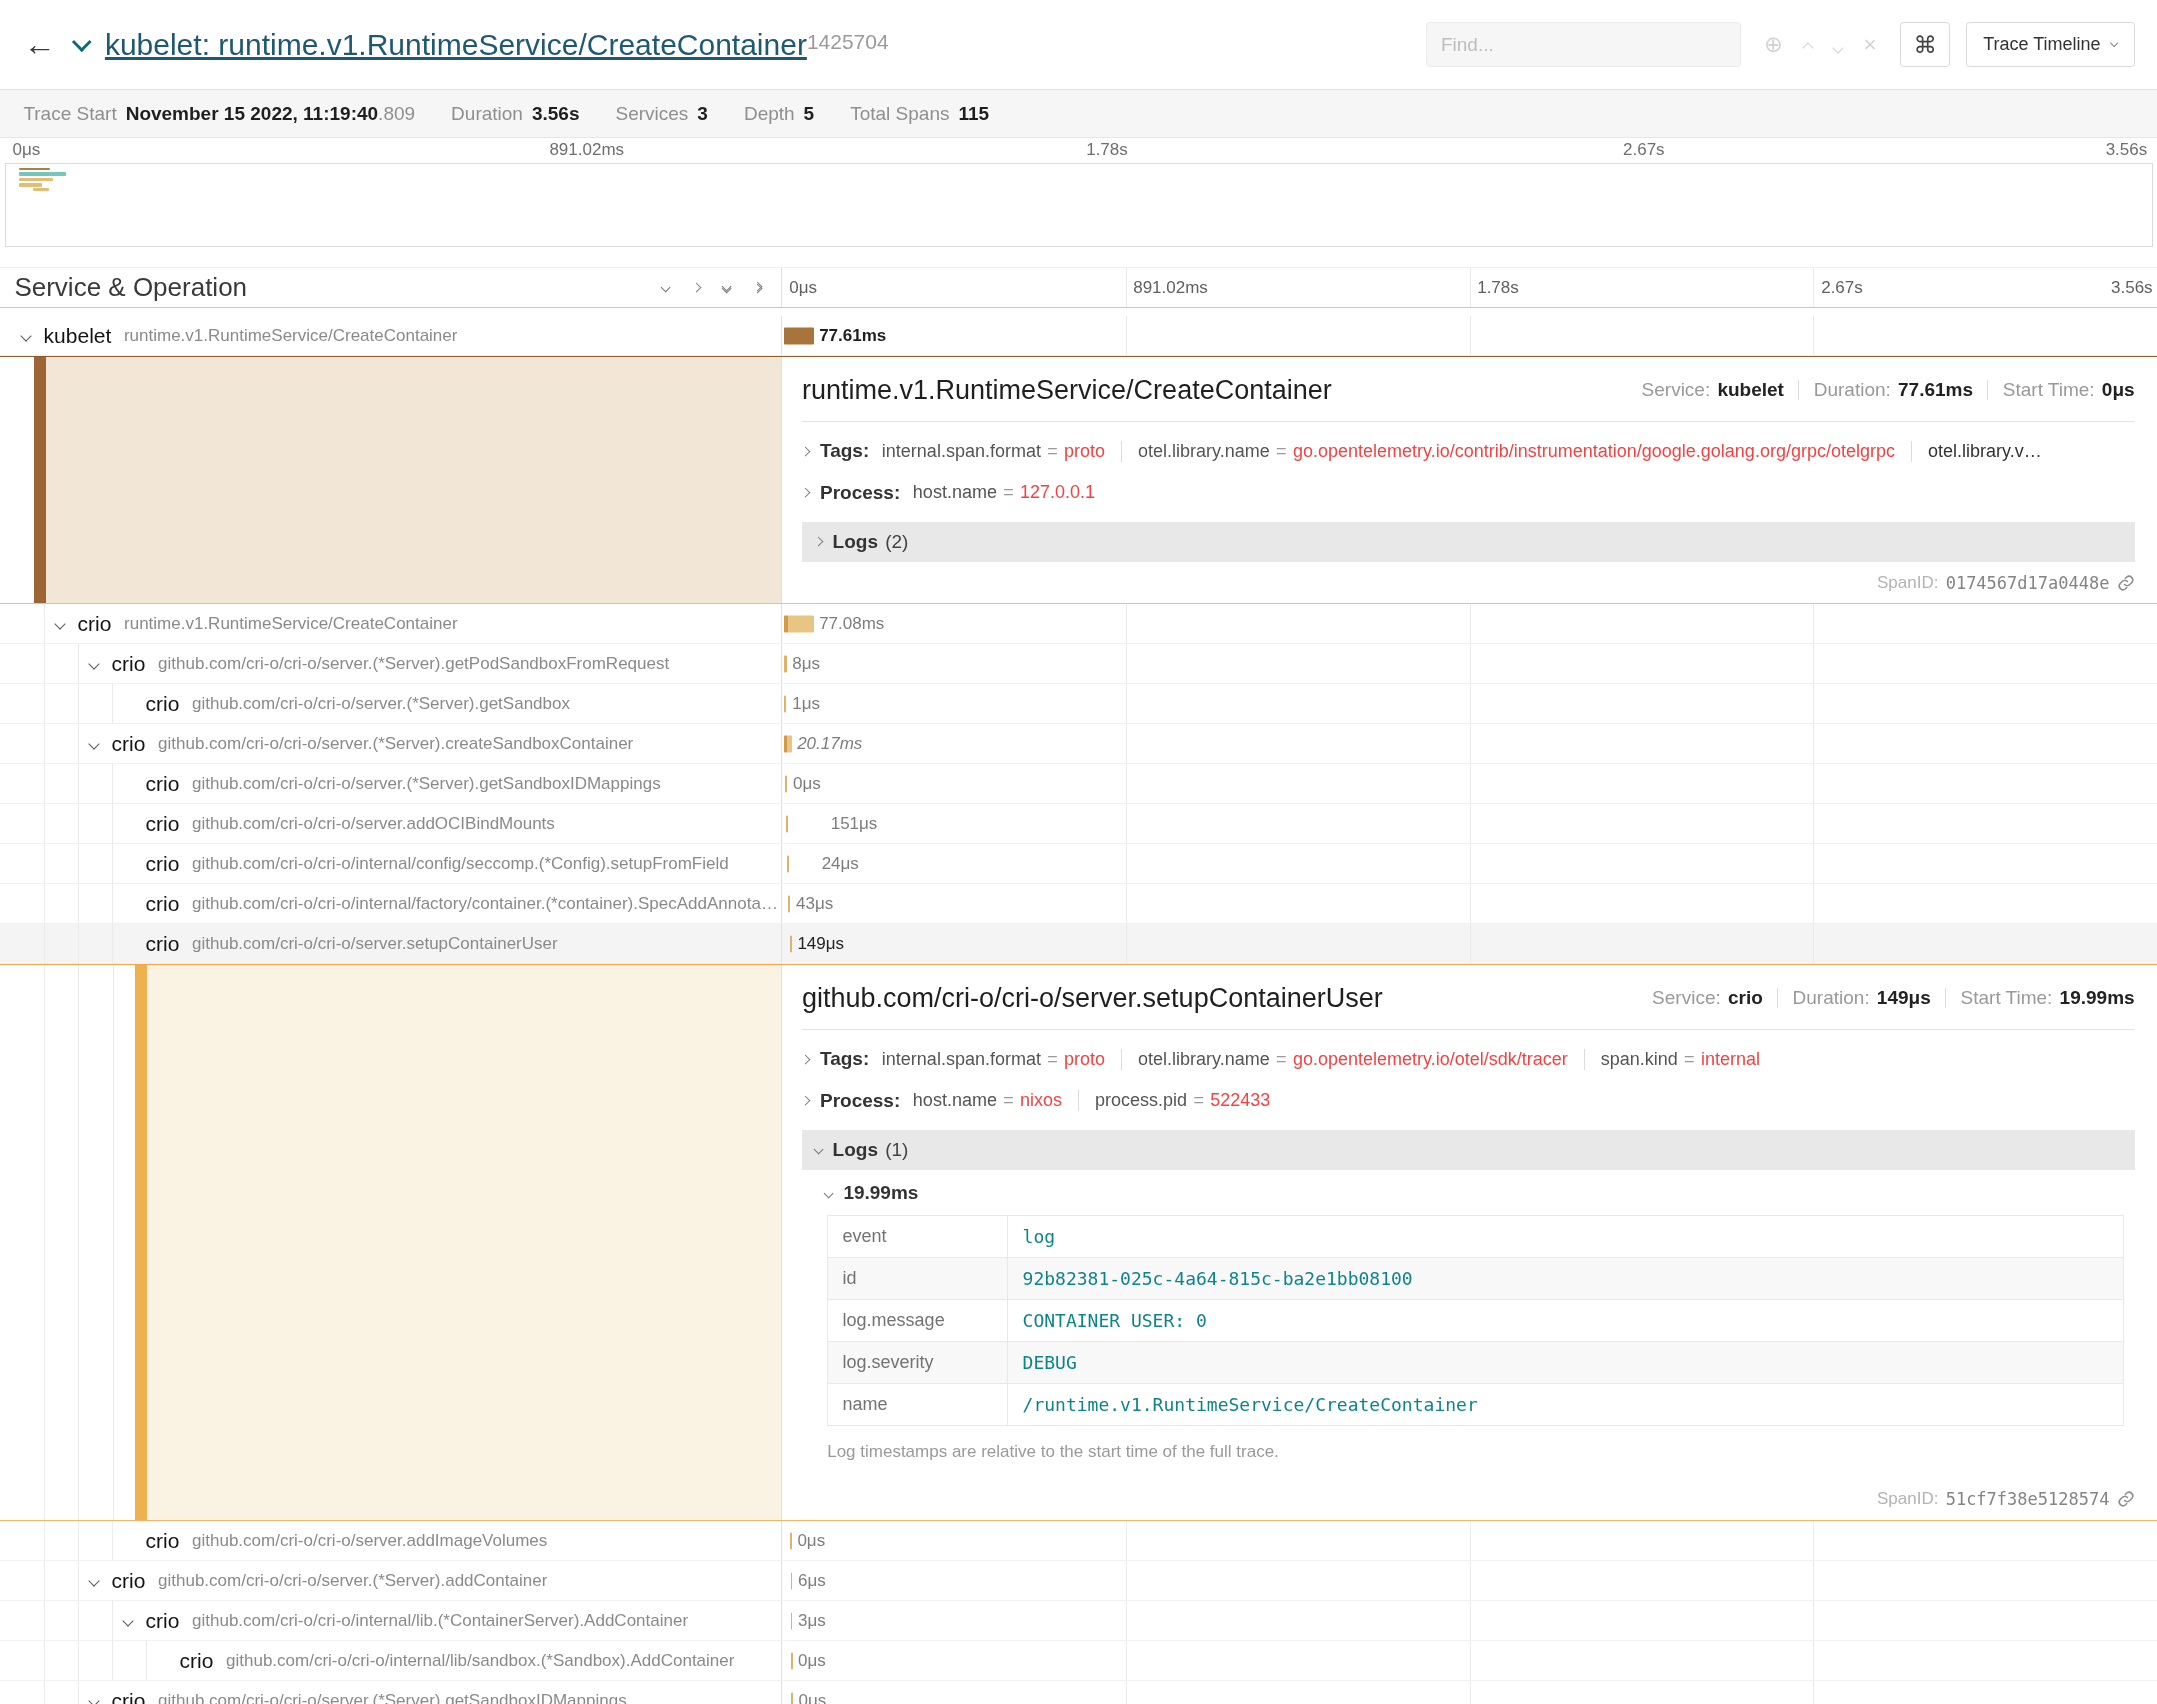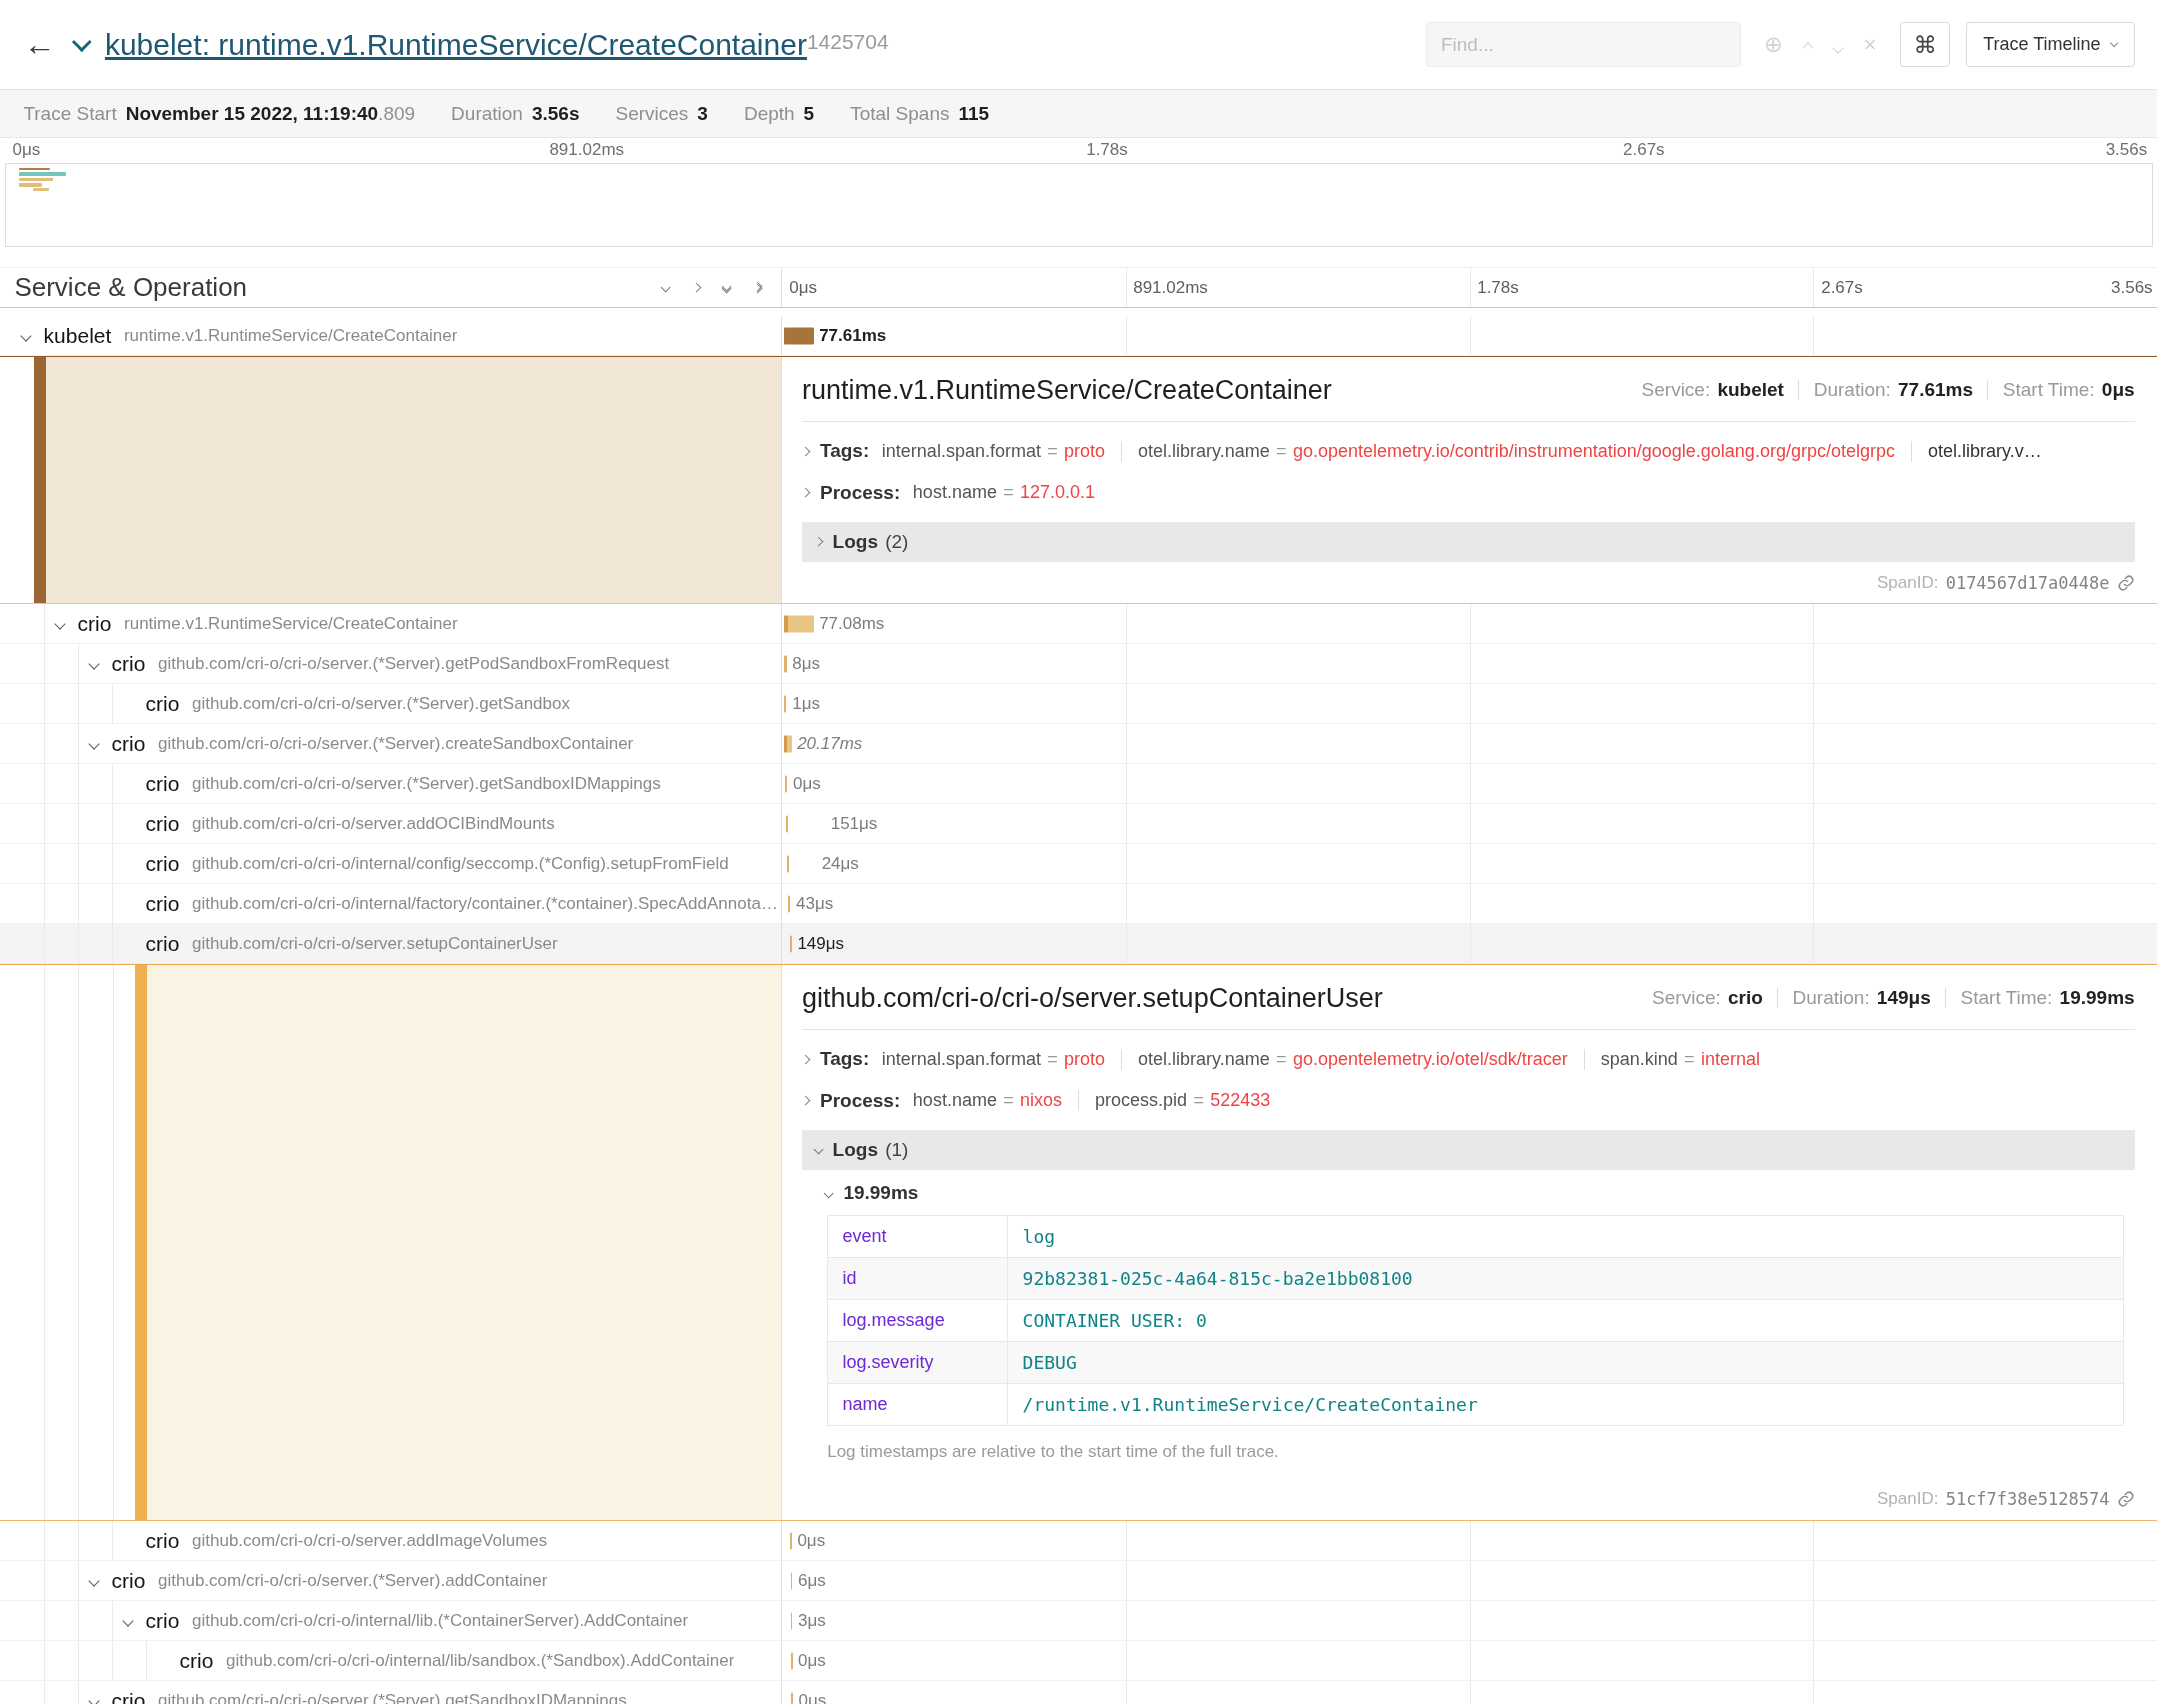--- a/index.html
+++ b/index.html
@@ -101,21 +101,21 @@
   .kv .eq{color:#999;margin:0 6.3px}
   .kv .v{color:#ef4444}
   .kv.sep{border-left:0.9px solid #dcdcdc;margin-left:16px;padding-left:16px}
   .trunc{color:#333}
   .logsbar{margin-top:14.4px;background:#e8e8e8;min-height:40px;display:flex;align-items:center;padding:0 12.6px;cursor:pointer;flex:none}
   .logsbar .lcount{margin-left:-5.4px;color:#444;font-size:19px}
   .logscontent{padding:12.6px 5.4px 0 23.4px}
   .logtime{display:flex;align-items:center;font-weight:700;font-size:19px;color:#333;gap:10.8px}
   .logtable{margin:10.8px 0 0 1.8px;border-collapse:collapse;width:calc(100% - 7.2px);border:0.9px solid #e2e2e2}
   .logtable td{border:0.9px solid #e8e8e8;padding:10px 14.4px;font-size:18px}
-  .logtable td.k{width:180px;color:#6d28d9}
+  .logtable td.k{width:180px;color:#737373}
   .logtable td.v{font-family:"DejaVu Sans Mono","Liberation Mono",monospace;color:#0e8488}
   .logtable tr:nth-child(even){background:#f8f8f8}
   .lognote{margin:16px 0 0 1.8px;color:#9a9a9a;font-size:17px}
   .dfoot{margin-top:auto;display:flex;justify-content:flex-end;align-items:center;gap:7.2px;padding-top:10.8px}
   .sidl{color:#b3b3b3;font-size:17px}
   .sid{color:#848484;font-size:17px}
   .linkico{display:flex;align-items:center;cursor:pointer}
 </style>
 </head>
 <body>

